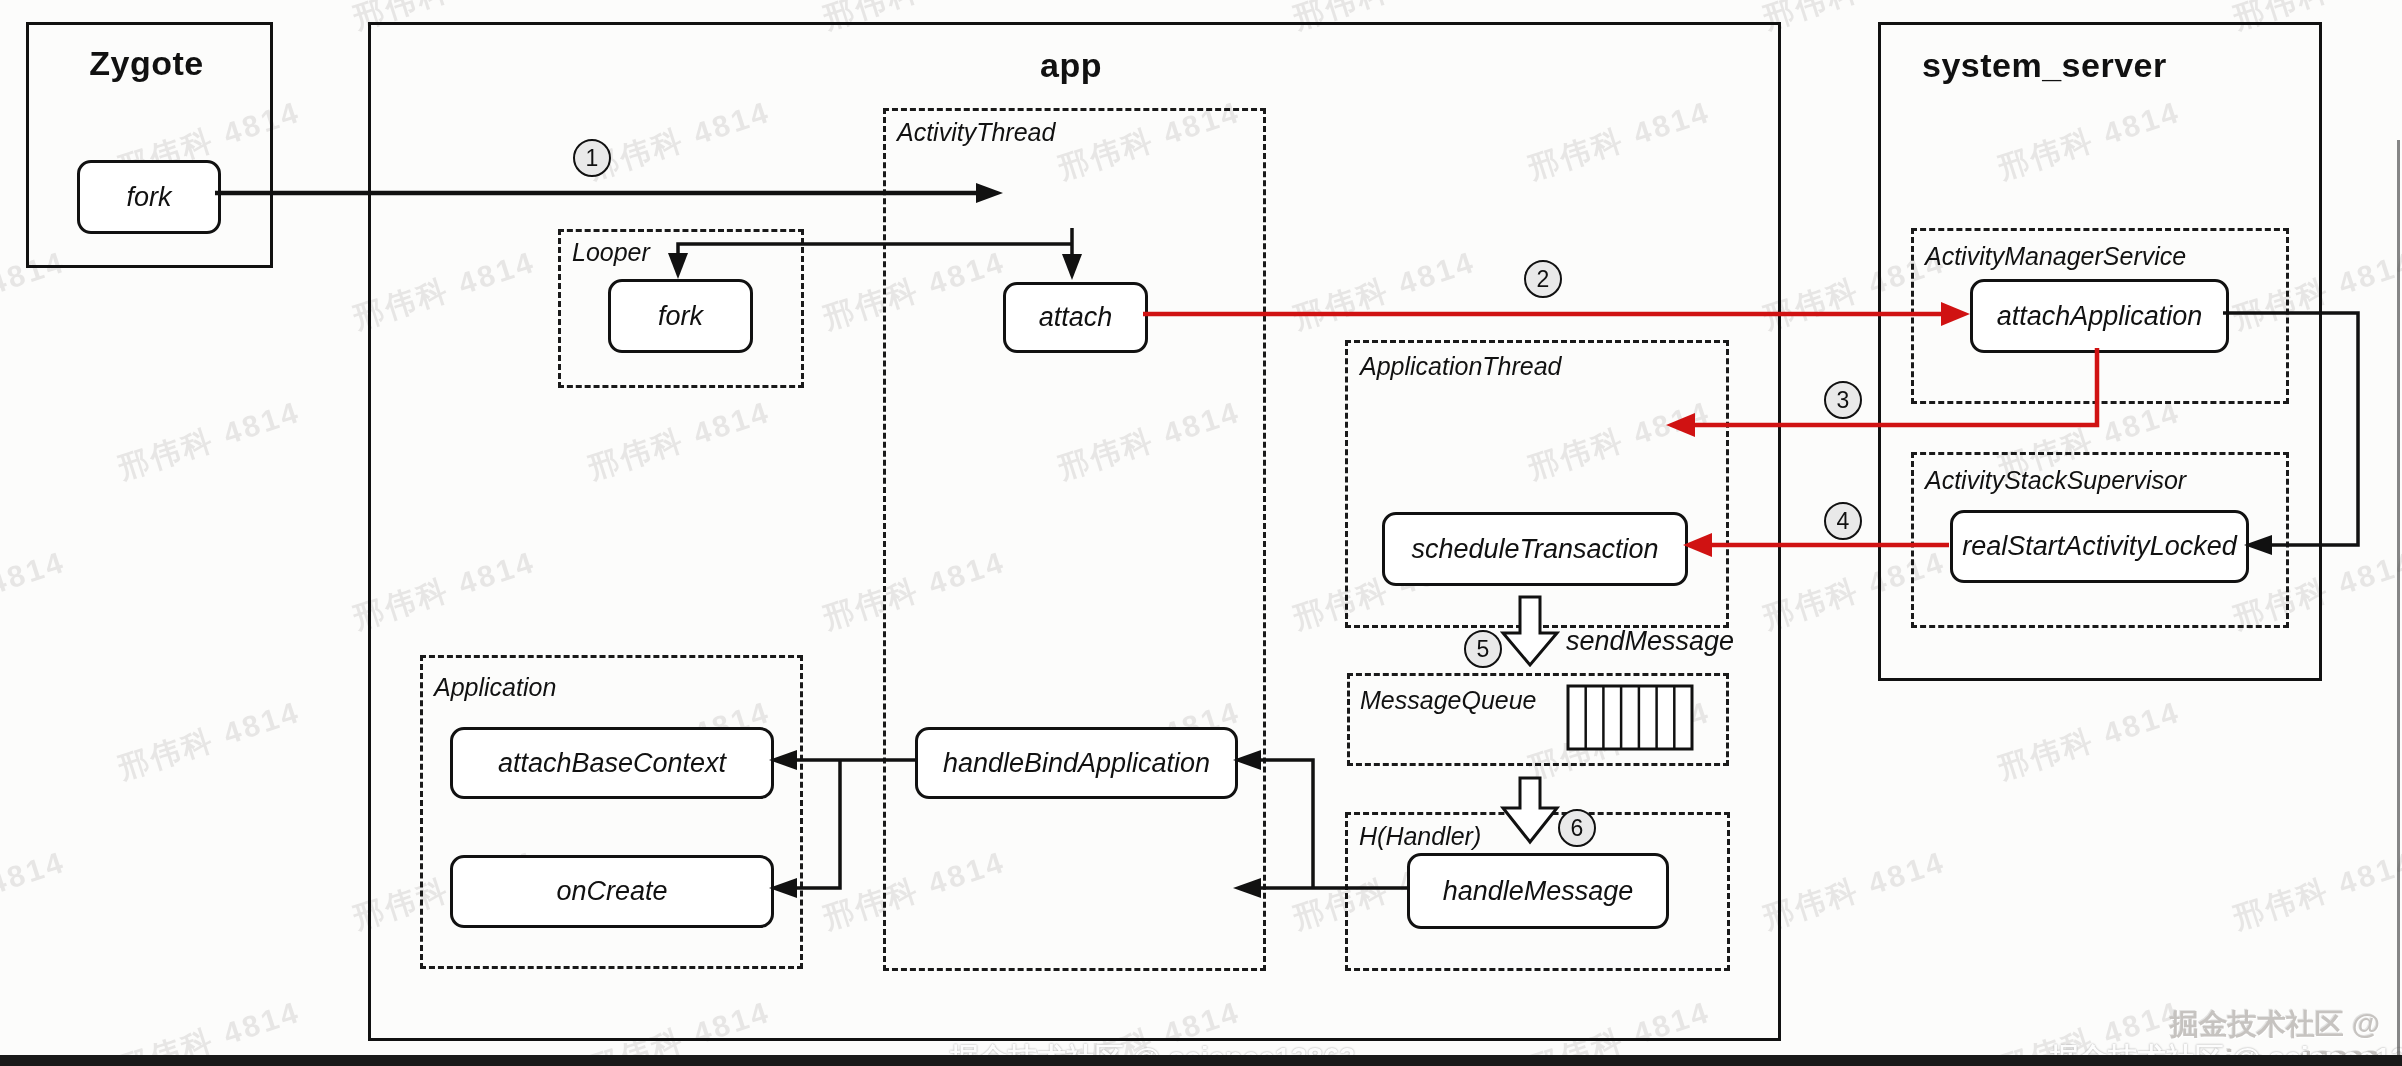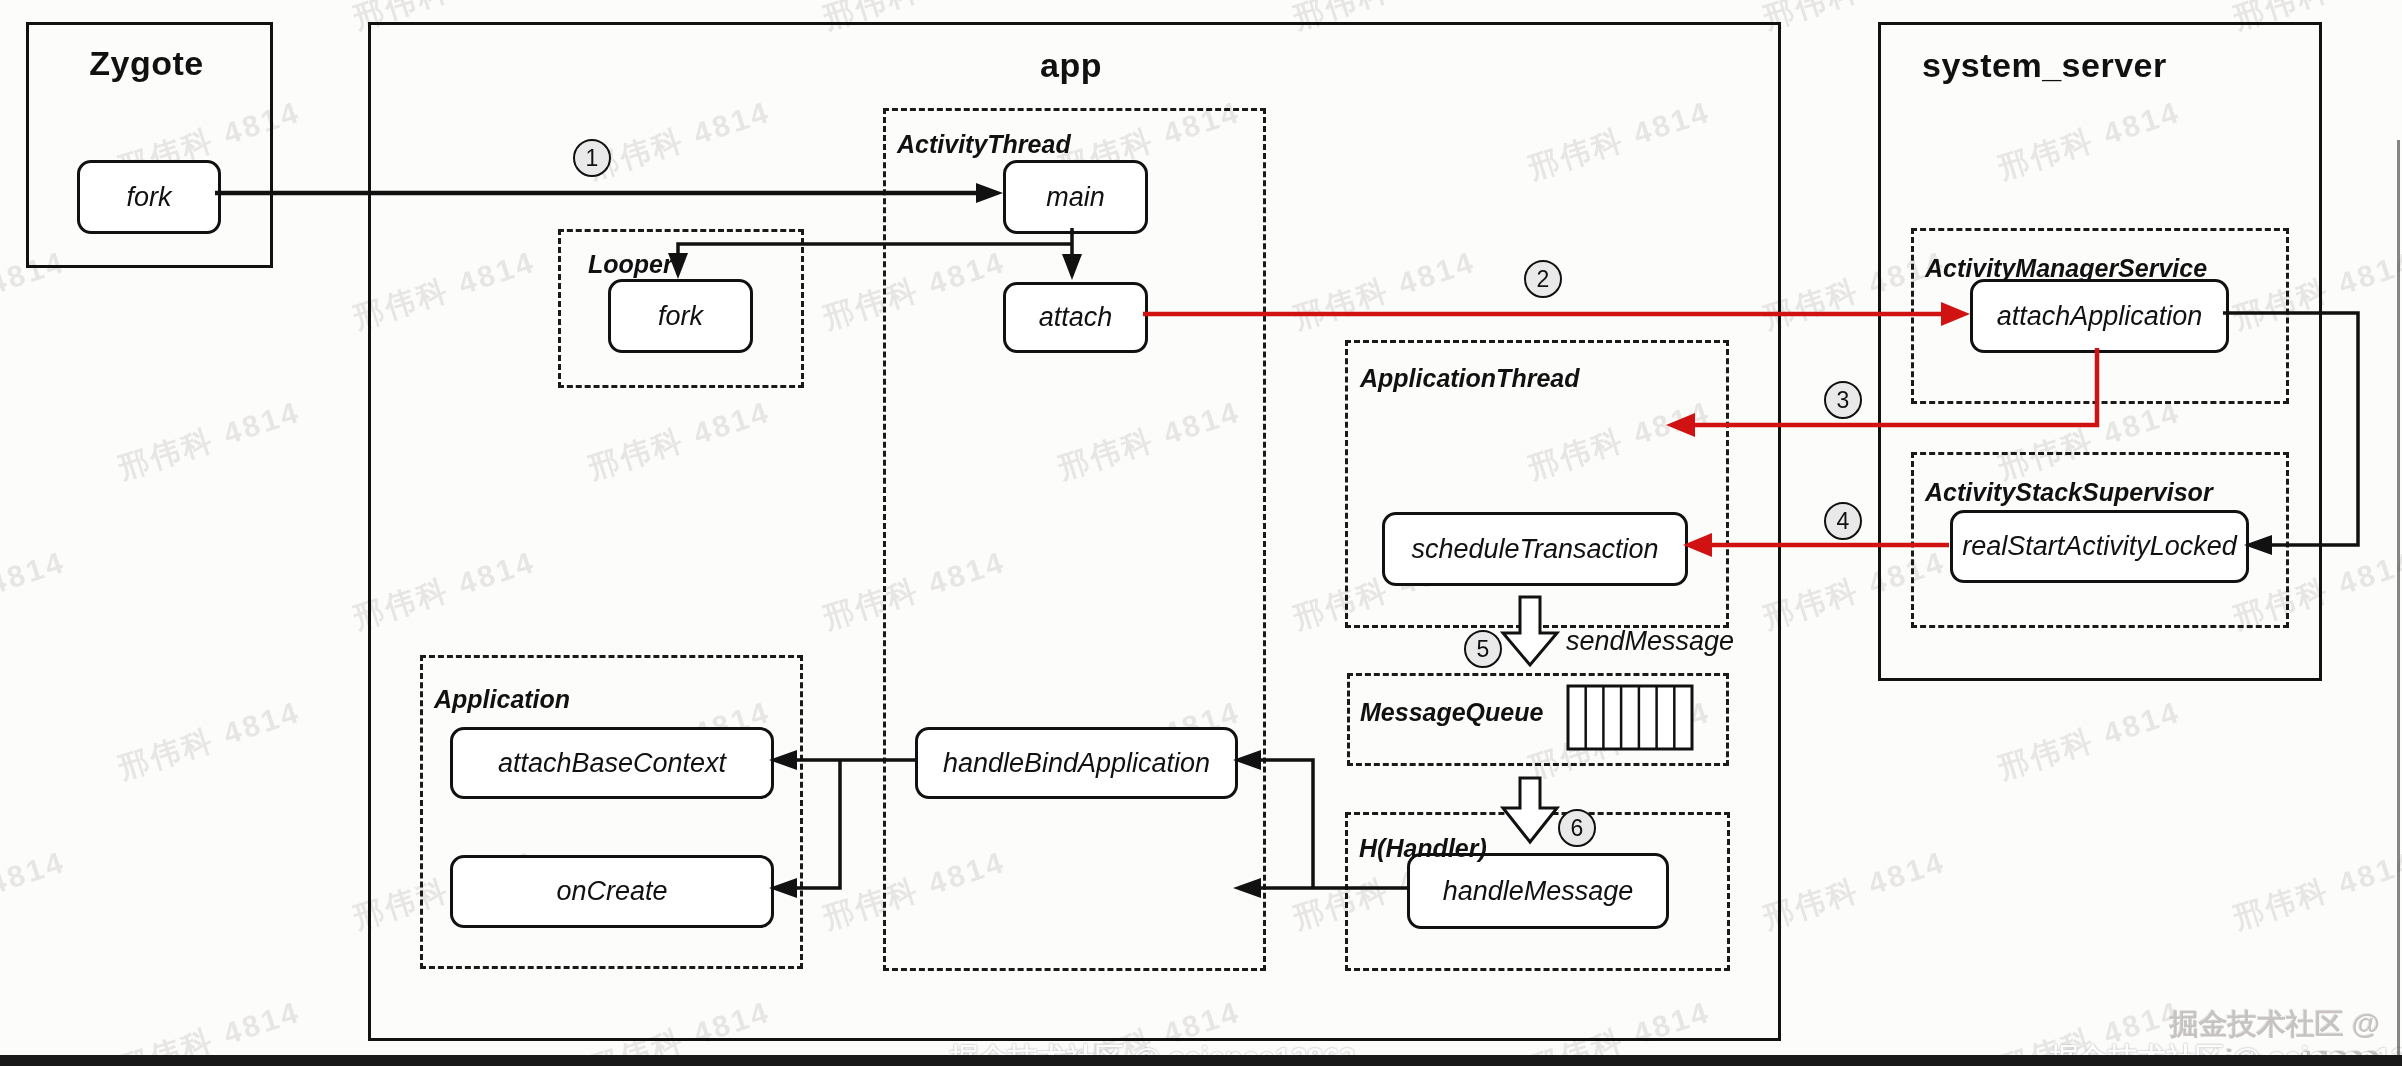--- a/index.html
+++ b/index.html
@@ -14,21 +14,21 @@
     font-size:30px; font-weight:bold; letter-spacing:3px; color:rgba(150,146,144,0.20);
   }
   .proc { position:absolute; border:3px solid var(--ink); z-index:2; }
   .grp  { position:absolute; border:3px dashed #1a1a1a; z-index:2; }
   .node {
     position:absolute; border:3px solid var(--ink); border-radius:14px; background:#ffffff;
     display:flex; align-items:center; justify-content:center;
     font-style:italic; font-size:27px; white-space:nowrap; z-index:2;
   }
   .proc-title { position:absolute; font-weight:bold; font-size:34px; z-index:3; letter-spacing:0.5px; }
-  .grp-title  { position:absolute; font-weight:bold; font-style:italic; font-size:25px; z-index:3;margin-top:12px; }
+  .grp-title  { position:absolute; font-weight:normal; font-style:italic; font-size:25px; z-index:3; }
   .note { position:absolute; font-style:italic; font-size:27px; z-index:4; }
   .badge {
     position:absolute; width:38px; height:38px; box-sizing:border-box;
     border:2.5px solid var(--ink); border-radius:50%; background:#e9e9e9;
     display:flex; align-items:center; justify-content:center; font-size:23px; z-index:4;
   }
   svg.lines { position:absolute; left:0; top:0; z-index:3; pointer-events:none; }
   svg .blk { stroke:var(--ink); fill:none; }
   svg .blkhead { fill:var(--ink); stroke:none; }
   svg .red { stroke:var(--red); fill:none; }
@@ -109,30 +109,29 @@
   <div class="grp" style="left:883px;top:108px;width:377px;height:857px"></div>
   <div class="grp" style="left:558px;top:229px;width:240px;height:153px"></div>
   <div class="grp" style="left:1345px;top:340px;width:378px;height:282px"></div>
   <div class="grp" style="left:1347px;top:673px;width:376px;height:87px"></div>
   <div class="grp" style="left:1345px;top:812px;width:379px;height:153px"></div>
   <div class="grp" style="left:420px;top:655px;width:377px;height:308px"></div>
   <div class="grp" style="left:1911px;top:228px;width:372px;height:170px"></div>
   <div class="grp" style="left:1911px;top:452px;width:372px;height:170px"></div>
 
   <div class="grp-title" style="left:897px;top:118px">ActivityThread</div>
-  <div class="grp-title" style="left:588px;top:238px">Looper</div>
+  <div class="grp-title" style="left:572px;top:238px">Looper</div>
   <div class="grp-title" style="left:1360px;top:352px">ApplicationThread</div>
   <div class="grp-title" style="left:1360px;top:686px">MessageQueue</div>
   <div class="grp-title" style="left:1359px;top:822px">H(Handler)</div>
   <div class="grp-title" style="left:434px;top:673px">Application</div>
   <div class="grp-title" style="left:1925px;top:242px">ActivityManagerService</div>
   <div class="grp-title" style="left:1925px;top:466px">ActivityStackSupervisor</div>
 
   <div class="node" style="left:77px;top:160px;width:138px;height:68px">fork</div>
-  <div class="node" style="left:1003px;top:160px;width:139px;height:68px">main</div>
   <div class="node" style="left:1003px;top:282px;width:139px;height:65px">attach</div>
   <div class="node" style="left:608px;top:279px;width:139px;height:68px">fork</div>
   <div class="node" style="left:1382px;top:512px;width:300px;height:68px">scheduleTransaction</div>
   <div class="node" style="left:915px;top:727px;width:317px;height:66px">handleBindApplication</div>
   <div class="node" style="left:1407px;top:853px;width:256px;height:70px">handleMessage</div>
   <div class="node" style="left:450px;top:727px;width:318px;height:66px">attachBaseContext</div>
   <div class="node" style="left:450px;top:855px;width:318px;height:67px">onCreate</div>
   <div class="node" style="left:1970px;top:279px;width:253px;height:68px">attachApplication</div>
   <div class="node" style="left:1950px;top:510px;width:293px;height:67px">realStartActivityLocked</div>
 

